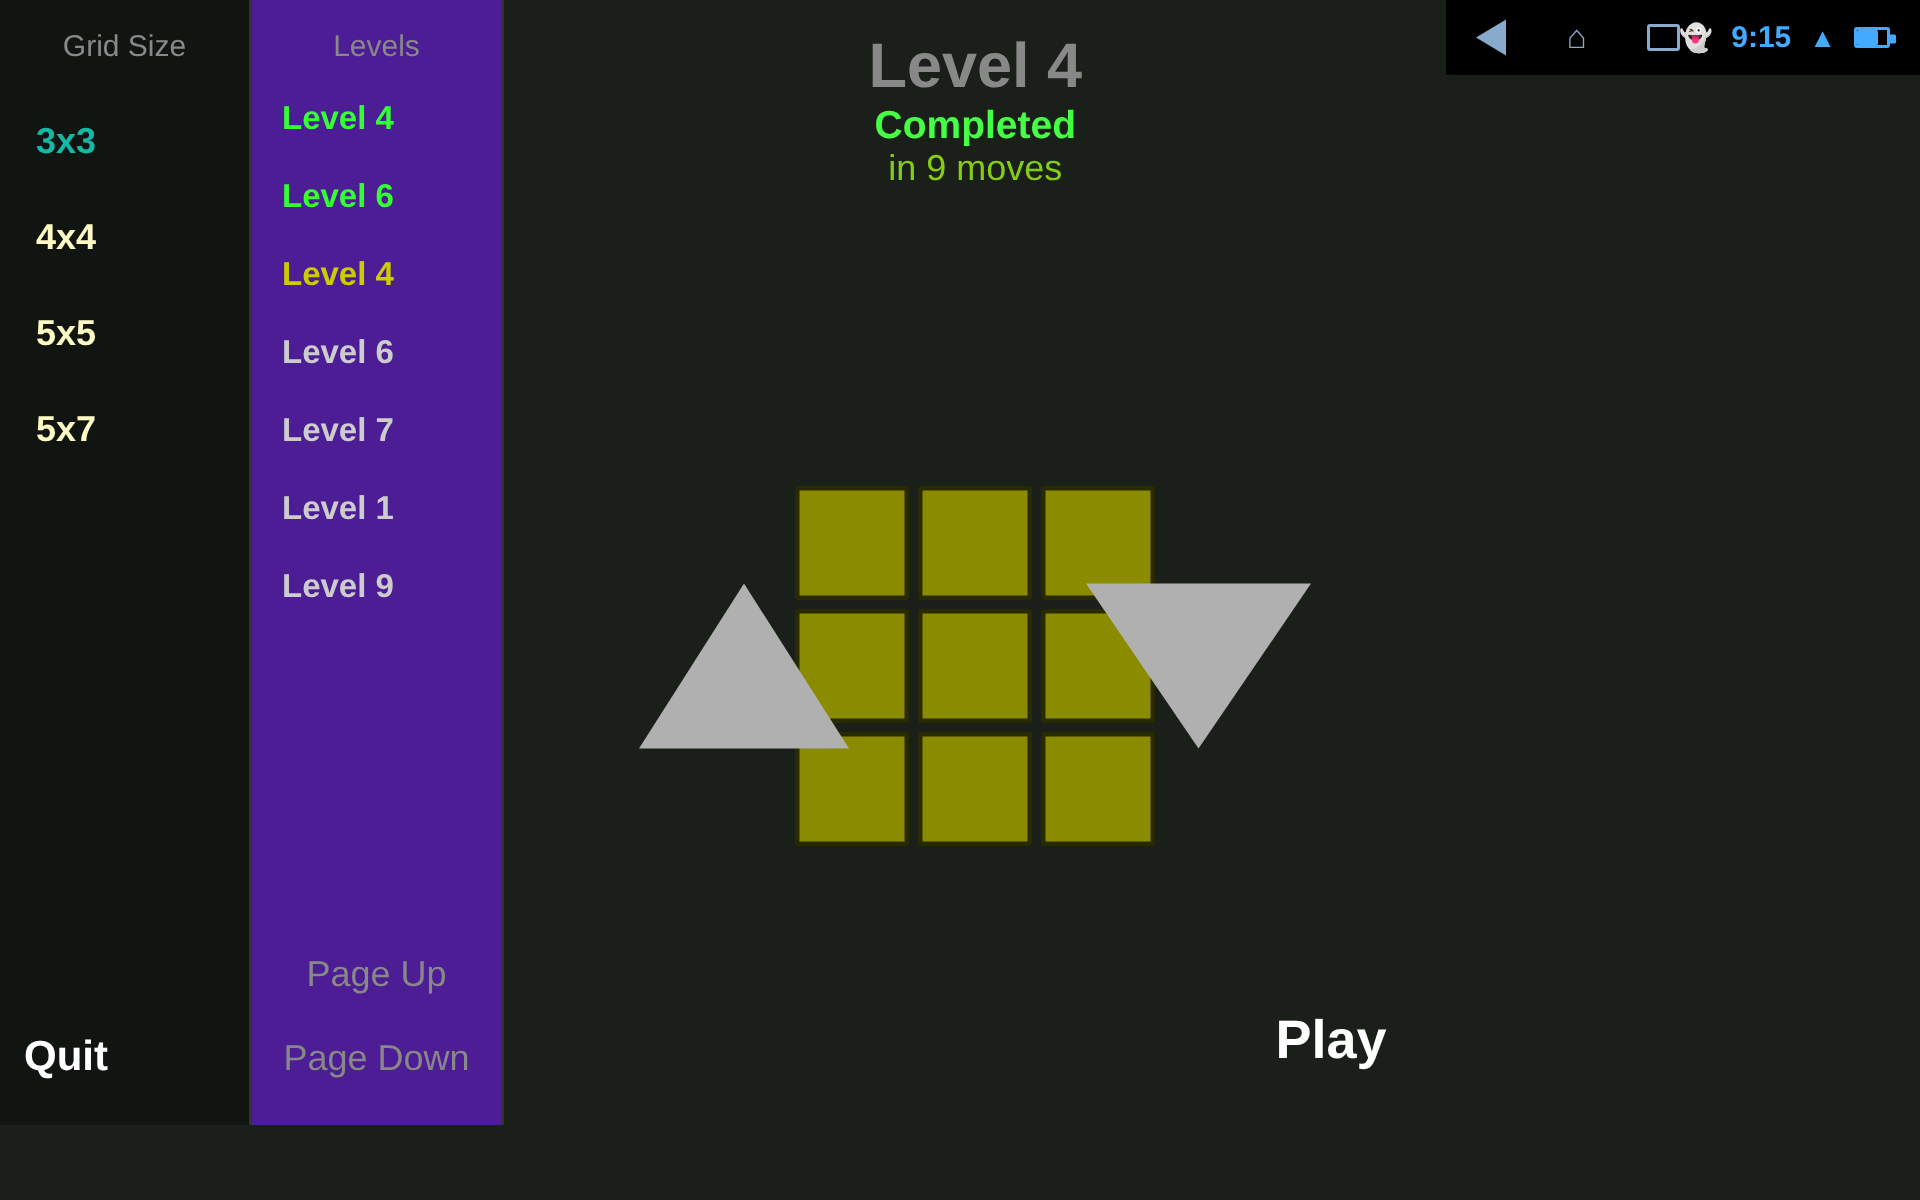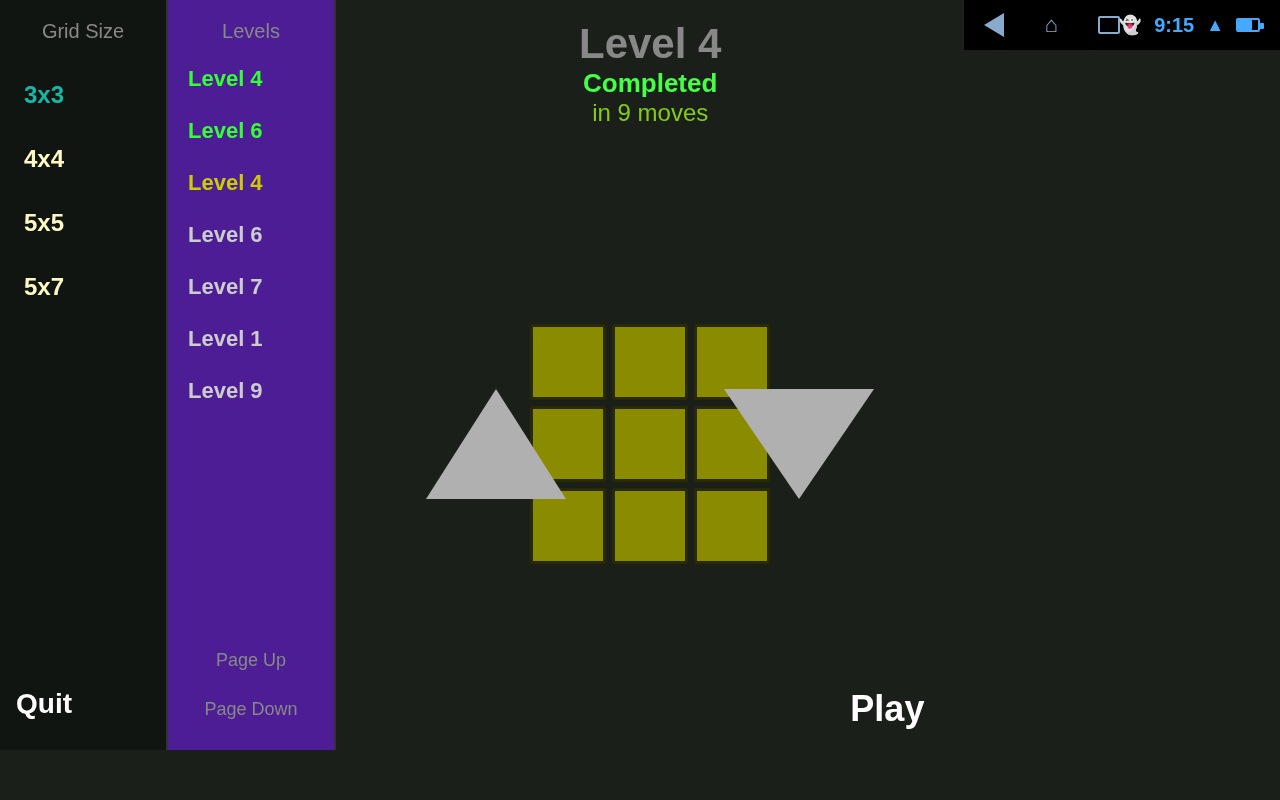--- a/index.html
+++ b/index.html
@@ -102,21 +102,21 @@
       margin-top: auto;
       display: flex;
       flex-direction: column;
       align-items: center;
       padding-bottom: 10px;
       gap: 8px;
     }
 
     .page-control-btn {
       color: #888;
-      font-size: 18px;
+      font-size: 24px;
       cursor: pointer;
       padding: 10px 0;
     }
 
     
     #main-area {
       flex: 1;
       background-color: #1a1f1a;
       display: flex;
       flex-direction: column;
@@ -199,21 +199,21 @@
       height: 0;
       border-left: 75px solid transparent;
       border-right: 75px solid transparent;
       border-top: 110px solid #b0b0b0;
       cursor: pointer;
     }
 
     
     #play-button {
       position: absolute;
-      bottom: 10px;
+      bottom: 26px;
       right: 20px;
       font-size: 36px;
       font-weight: bold;
       color: #ffffff;
       cursor: pointer;
       padding: 10px 20px;
     }
 
     
     #system-bar {

